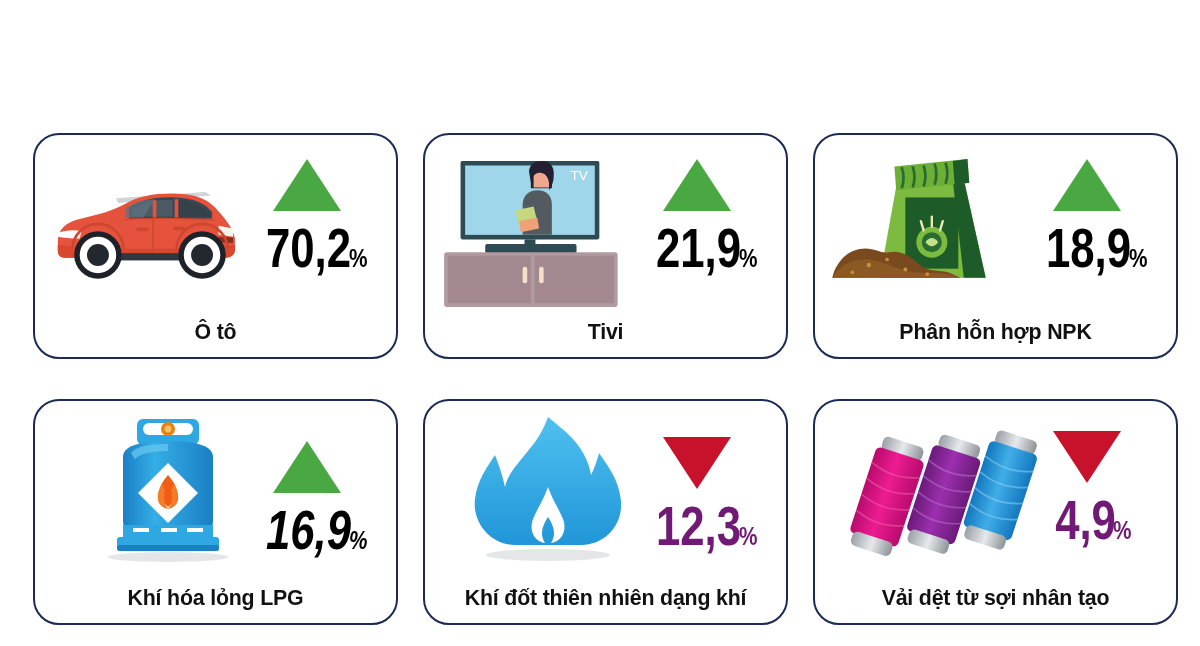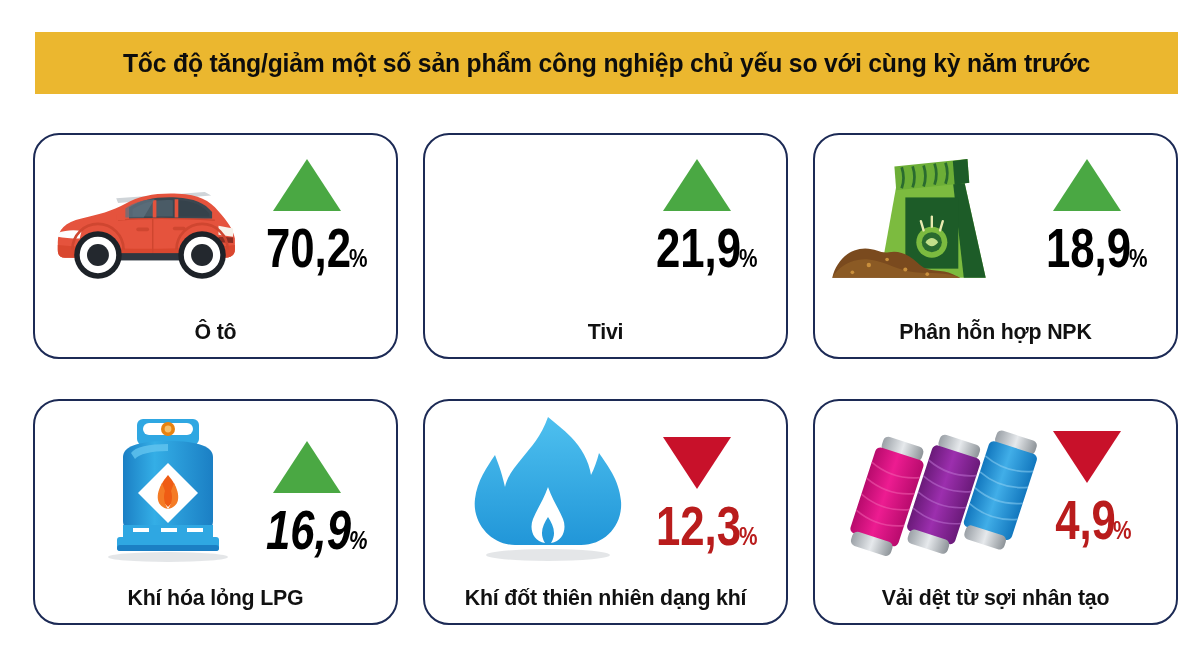--- a/index.html
+++ b/index.html
@@ -85,44 +85,41 @@
     transform-origin: right center;
     letter-spacing: 0px;
   }
   .value .pct {
     font-size: 26px;
     transform: scaleX(0.8);
     transform-origin: left center;
     margin-left: -2px;
   }
   .up-color { color: #000000; }
-  .down-color { color: #b91c1c; }
+  .down-color { color: #701a75; }
 
   .card-label {
     position: absolute;
     left: 0; right: 0;
     bottom: 12px;
     text-align: center;
     font-size: 22px;
     font-weight: bold;
     color: #111;
     letter-spacing: -0.2px;
     transform: scaleX(0.97);
   }
 
   svg { display: block; width: 100%; height: 100%; overflow: visible; }
 </style>
 </head>
 <body>
 
 <div class="page">
 
-  <div class="title-bar">
-    <div class="title-text">Tốc độ tăng/giảm một số sản phẩm công nghiệp chủ yếu so với cùng kỳ năm trước</div>
-  </div>
 
   <div class="grid">
 
     <div class="card">
       <div class="art">
         <svg viewBox="0 0 230 150">
 
           <path d="M78 48 L175 41 L182 45 L80 53 Z" fill="#cfd4d8"></path>
 
           <path d="M14 96 C14 82 22 74 40 70 C58 66 74 62 88 54 C104 45 122 42 146 43
@@ -171,20 +168,46 @@
         <div class="tri up"></div>
         <div class="value up-color">
           <span class="num">70,2</span>
           <span class="pct">%</span>
         </div>
       </div>
       <div class="card-label">Ô tô</div>
     </div>
 
     <div class="card">
+      <div class="art">
+        <svg viewBox="0 0 230 160">
+
+          <rect x="28" y="12" width="152" height="86" rx="2" fill="#2e4a52"></rect>
+          <rect x="33" y="17" width="142" height="76" fill="#9fd6ea"></rect>
+
+          <path d="M96 93 L96 60 C96 49 104 44 112 44 C121 44 128 49 128 60 L128 93 Z" fill="#545b60"></path>
+          <path d="M105 27 C104 19 109 14 116 14 C124 14 129 20 128 29 L128 42 L105 42 Z" fill="#241f33"></path>
+          <path d="M108 26 C108 20 112 17 117 17 C122 17 125 21 125 27 L125 41 L108 41 Z" fill="#f0a88c"></path>
+          <path d="M103 24 C103 16 109 12 117 12 C126 12 131 18 130 28 C130 36 127 42 125 44 C126 34 123 26 116 25 C110 24 106 29 105 36 Z" fill="#241f33"></path>
+
+          <path d="M88 66 L108 62 L112 78 L92 82 Z" fill="#c6d77f"></path>
+          <path d="M92 78 L112 74 L114 86 L94 90 Z" fill="#efa276"></path>
+
+          <text x="158" y="33" font-family="Liberation Sans, sans-serif" font-size="15" fill="#ffffff" text-anchor="middle">TV</text>
+
+          <rect x="98" y="98" width="12" height="9" fill="#2e4a52"></rect>
+          <rect x="55" y="103" width="100" height="10" rx="2" fill="#2e4a52"></rect>
+
+          <rect x="10" y="112" width="190" height="60" rx="3" fill="#b09aa0"></rect>
+          <rect x="14" y="116" width="91" height="52" rx="2" fill="#a3888f"></rect>
+          <rect x="109" y="116" width="87" height="52" rx="2" fill="#a3888f"></rect>
+          <rect x="96" y="128" width="5" height="18" rx="2" fill="#f6dfc8"></rect>
+          <rect x="114" y="128" width="5" height="18" rx="2" fill="#f6dfc8"></rect>
+        </svg>
+      </div>
       <div class="stat">
         <div class="tri up"></div>
         <div class="value up-color">
           <span class="num">21,9</span>
           <span class="pct">%</span>
         </div>
       </div>
       <div class="card-label">Tivi</div>
     </div>
 

